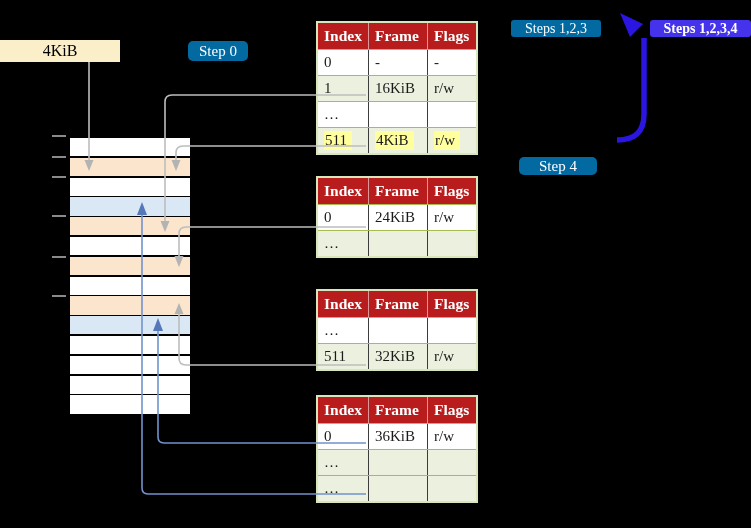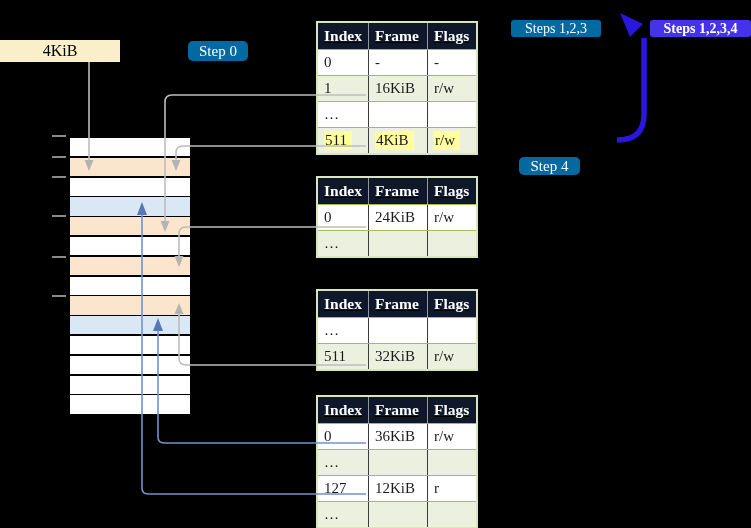--- a/index.html
+++ b/index.html
@@ -21,21 +21,21 @@
   
   .ptable{position:absolute;left:316px;width:162px;border:2px solid #d9e5bb;box-sizing:border-box;
           background:#fff;}
   .trow{display:flex;height:26px;box-sizing:border-box;}
   .trow + .trow{border-top:1px solid #a5bd52;}
   .trow .c{box-sizing:border-box;display:flex;align-items:center;padding-left:6px;
            font-size:15px;color:#1a1a1a;overflow:hidden;white-space:nowrap;}
   .c.i{width:51px;border-right:1px solid #3c3c3c;}
   .c.f{width:59px;border-right:1px solid #3c3c3c;}
   .c.g{width:48px;}
-  .trow.thead{background:#0f172a;text-decoration:underline;}
+  .trow.thead{background:#b91c1c;}
   .trow.thead .c{color:#fff;font-weight:bold;font-size:15.5px;}
   .trow.thead .c.i,.trow.thead .c.f{border-right:1px solid rgba(255,255,255,.55);}
   .trow.alt{background:#ebf1de;}
   .hl{background:#ffff9e;padding:1px 5px 1px 1px;}
   svg.overlay{position:absolute;left:0;top:0;pointer-events:none;}
 </style>
 </head>
 <body>
 
 <div id="canvas">
@@ -61,21 +61,21 @@
       <div class="tick" style="top: 215px;"></div>
       <div class="tick" style="top: 256px;"></div>
       <div class="tick" style="top: 295px;"></div>
     </div>
 
   <div class="cream">4KiB</div>
 
   <div class="badge crimson" style="left:188px;top:41px;width:60px;height:20px;font-size:15px;text-align:right;">Step 0</div>
   <div class="badge crimson" style="left:511px;top:20px;width:90px;height:17px;border-radius:3px;">Steps 1,2,3</div>
   <div class="badge bluebox" style="left:650px;top:20px;width:101px;height:17px;font-weight:bold;">Steps 1,2,3,4</div>
-  <div class="badge crimson" style="left:519px;top:157px;width:61px;height:18px;font-size:15px;">Step 4</div>
+  <div class="badge crimson" style="left:519px;top:157px;width:78px;height:18px;font-size:15px;">Step 4</div>
 
   <div class="ptable" style="top:21px;">
     <div class="trow thead">
       <div class="c i">Index</div>
       <div class="c f">Frame</div>
       <div class="c g">Flags</div>
     </div>
     <div class="trow">
       <div class="c i">0</div>
       <div class="c f">-</div>
@@ -149,25 +149,20 @@
     <div class="trow">
       <div class="c i">0</div>
       <div class="c f">36KiB</div>
       <div class="c g">r/w</div>
     </div>
     <div class="trow alt">
       <div class="c i">…</div>
       <div class="c f"></div>
       <div class="c g"></div>
     </div>
-    <div class="trow">
-      <div class="c i">127</div>
-      <div class="c f">12KiB</div>
-      <div class="c g">r</div>
-    </div>
     <div class="trow alt">
       <div class="c i">…</div>
       <div class="c f"></div>
       <div class="c g"></div>
     </div>
   </div>
 
   <svg class="overlay" width="751" height="528" viewBox="0 0 751 528">
 
     <g>

